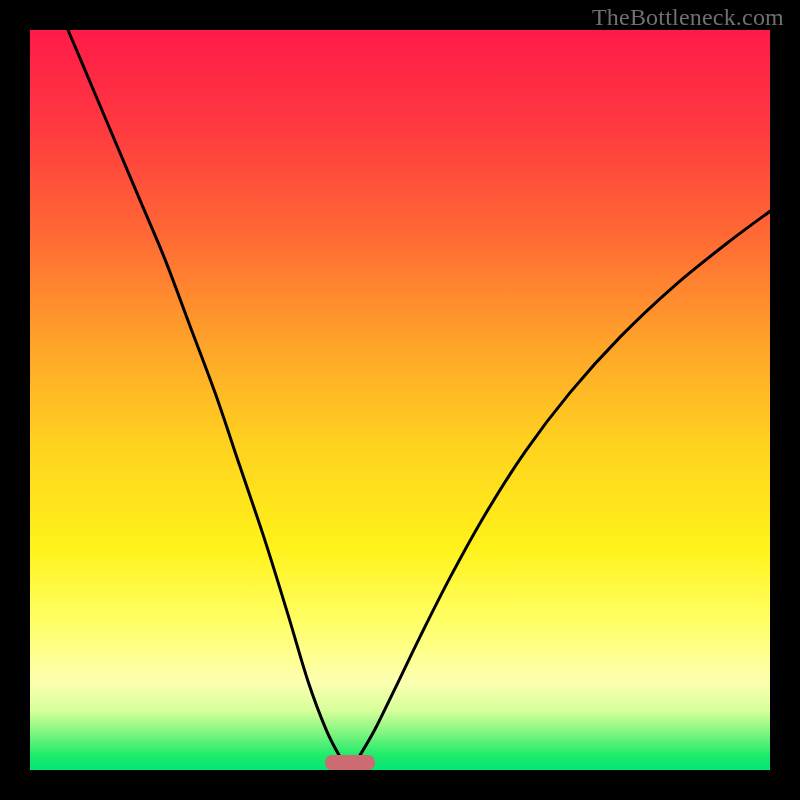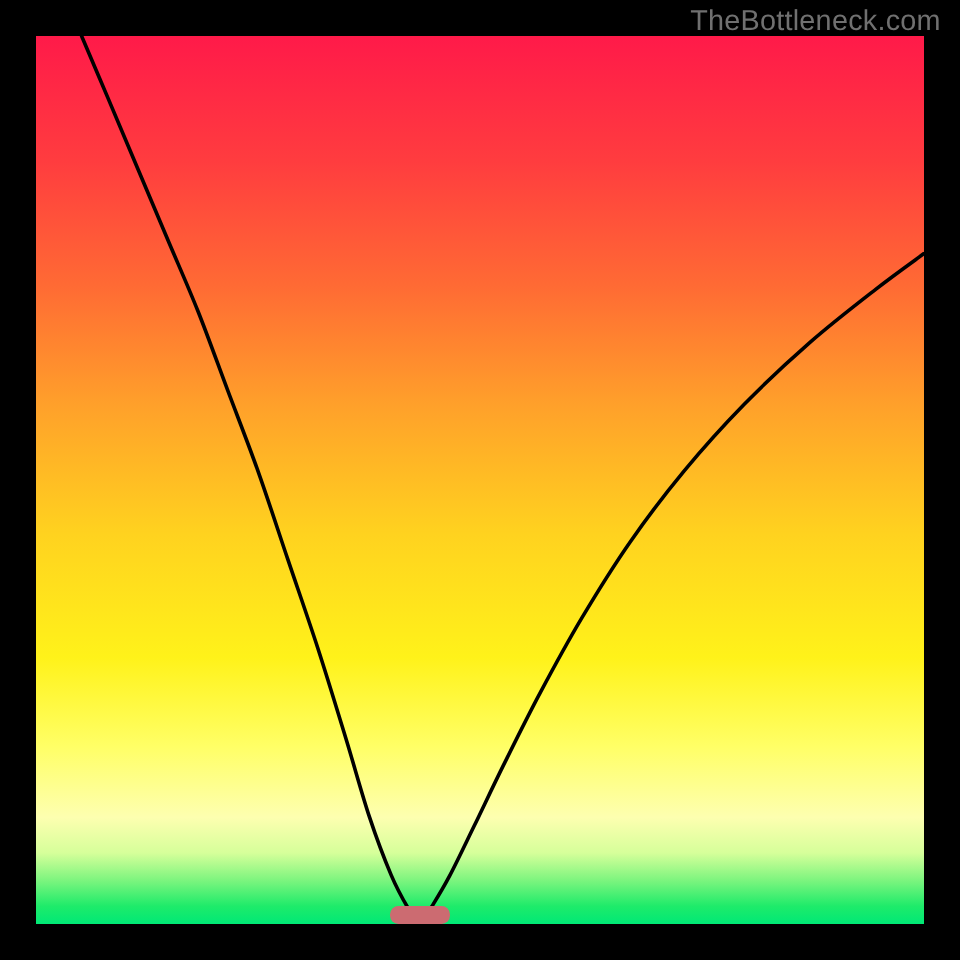--- a/index.html
+++ b/index.html
@@ -39,20 +39,21 @@
     );
   }
   .watermark {
     position: absolute;
     top: 4px;
     right: 16px;
     color: #707070;
     font-size: 24px;
     font-weight: 500;
     letter-spacing: 0.2px;
+    font-family: Liberation Serif, serif;
   }
   .marker {
     position: absolute;
     width: 50px;
     height: 15px;
     border-radius: 7px;
     background: #cc6b71;
     bottom: 0;
     transform: translateX(-50%);
   }

